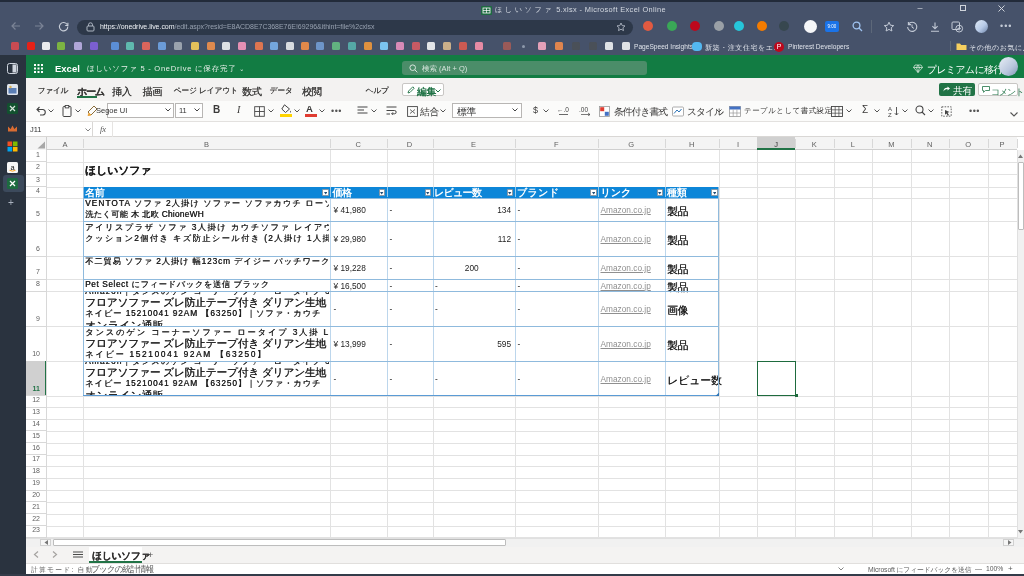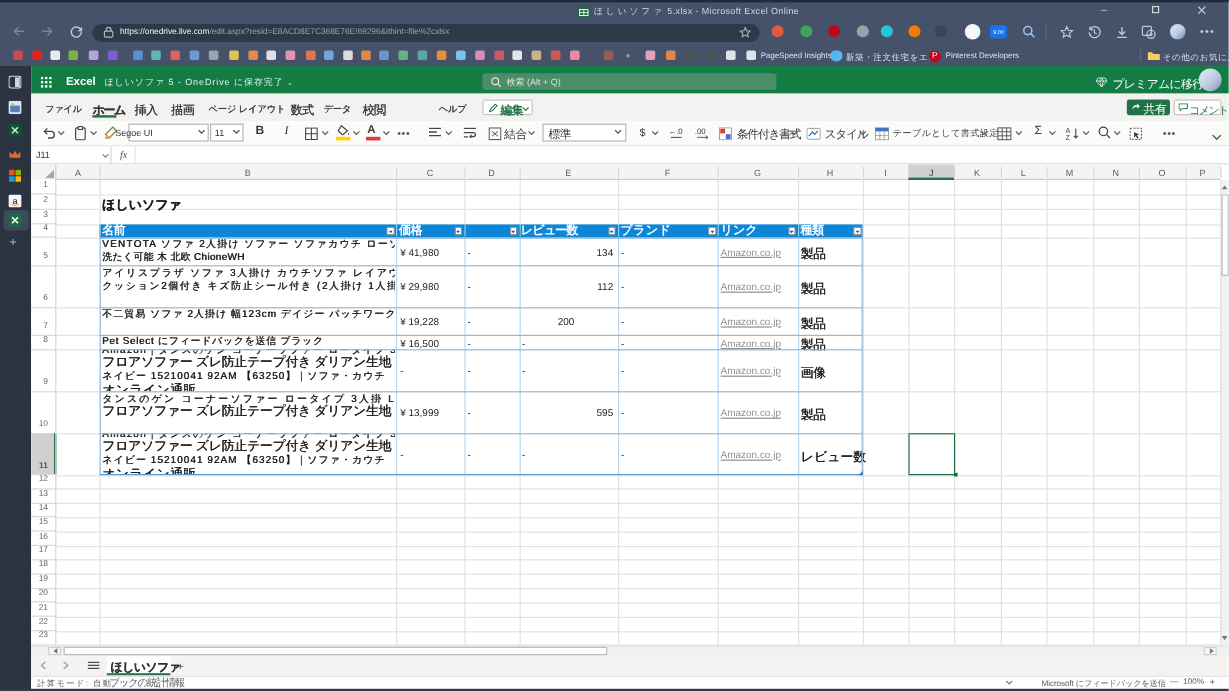--- a/index.html
+++ b/index.html
@@ -595,20 +595,21 @@
   </div>
 <div style="position:absolute;left:333.5px;top:304.2px;width:50px;height:9px;font-size:8.3px;color:#1d1d1d;white-space:nowrap;">-</div>
 <div style="position:absolute;left:389.5px;top:304.2px;width:10px;height:9px;font-size:8.3px;color:#1d1d1d;">-</div>
 <div style="position:absolute;left:435px;top:304.2px;width:20px;height:9px;font-size:8.3px;color:#1d1d1d;">-</div>
 <div style="position:absolute;left:517.5px;top:304.2px;width:10px;height:9px;font-size:8.3px;color:#1d1d1d;">-</div>
 <div style="position:absolute;left:600.5px;top:304.2px;width:60px;height:9px;font-size:8.3px;color:#8f8f8f;text-decoration:underline;white-space:nowrap;">Amazon.co.jp</div>
 <div style="position:absolute;left:667px;top:304.2px;width:50px;height:10px;font-size:10.8px;letter-spacing:-0.39px;color:#1d1d1d;white-space:nowrap;text-shadow:0.4px 0 0 currentColor;">画像</div>
 <div style="position:absolute;left:85px;top:326.8px;width:244px;height:33.900000000000006px;color:#1d1d1d;overflow:hidden;">
     <div style="height:11.3px;line-height:11.3px;white-space:nowrap;text-shadow:0.4px 0 0 currentColor;font-size:8.3px;letter-spacing:1.82px;">タンスのゲン コーナーソファー ロータイプ 3人掛 L字</div>
     <div style="height:11.3px;line-height:11.3px;white-space:nowrap;text-shadow:0.4px 0 0 currentColor;font-size:10.8px;letter-spacing:-0.27px;">フロアソファー ズレ防止テープ付き ダリアン生地 ソファ ソファー</div>
+    <div style="height:11.3px;line-height:11.3px;white-space:nowrap;text-shadow:0.4px 0 0 currentColor;font-size:8.3px;letter-spacing:1.65px;">ネイビー 15210041 92AM 【63250】</div>
   </div>
 <div style="position:absolute;left:333.5px;top:339.25px;width:50px;height:9px;font-size:8.3px;color:#1d1d1d;white-space:nowrap;">¥ 13,999</div>
 <div style="position:absolute;left:389.5px;top:339.25px;width:10px;height:9px;font-size:8.3px;color:#1d1d1d;">-</div>
 <div style="position:absolute;left:432.5px;top:339.25px;width:78.5px;height:9px;font-size:8.3px;color:#1d1d1d;text-align:right;">595</div>
 <div style="position:absolute;left:517.5px;top:339.25px;width:10px;height:9px;font-size:8.3px;color:#1d1d1d;">-</div>
 <div style="position:absolute;left:600.5px;top:339.25px;width:60px;height:9px;font-size:8.3px;color:#8f8f8f;text-decoration:underline;white-space:nowrap;">Amazon.co.jp</div>
 <div style="position:absolute;left:667px;top:339.25px;width:50px;height:10px;font-size:10.8px;letter-spacing:-0.39px;color:#1d1d1d;white-space:nowrap;text-shadow:0.4px 0 0 currentColor;">製品</div>
 <div style="position:absolute;left:85px;top:361.1px;width:244px;height:34.39999999999998px;color:#1d1d1d;overflow:hidden;">
     <div style="position:relative;top:-5.4px">
       <div style="height:11.3px;line-height:11.3px;white-space:nowrap;text-shadow:0.4px 0 0 currentColor;font-size:8.3px;letter-spacing:1.17px;">Amazon｜タンスのゲン コーナーソファー ロータイプ 3人掛 L字</div>

